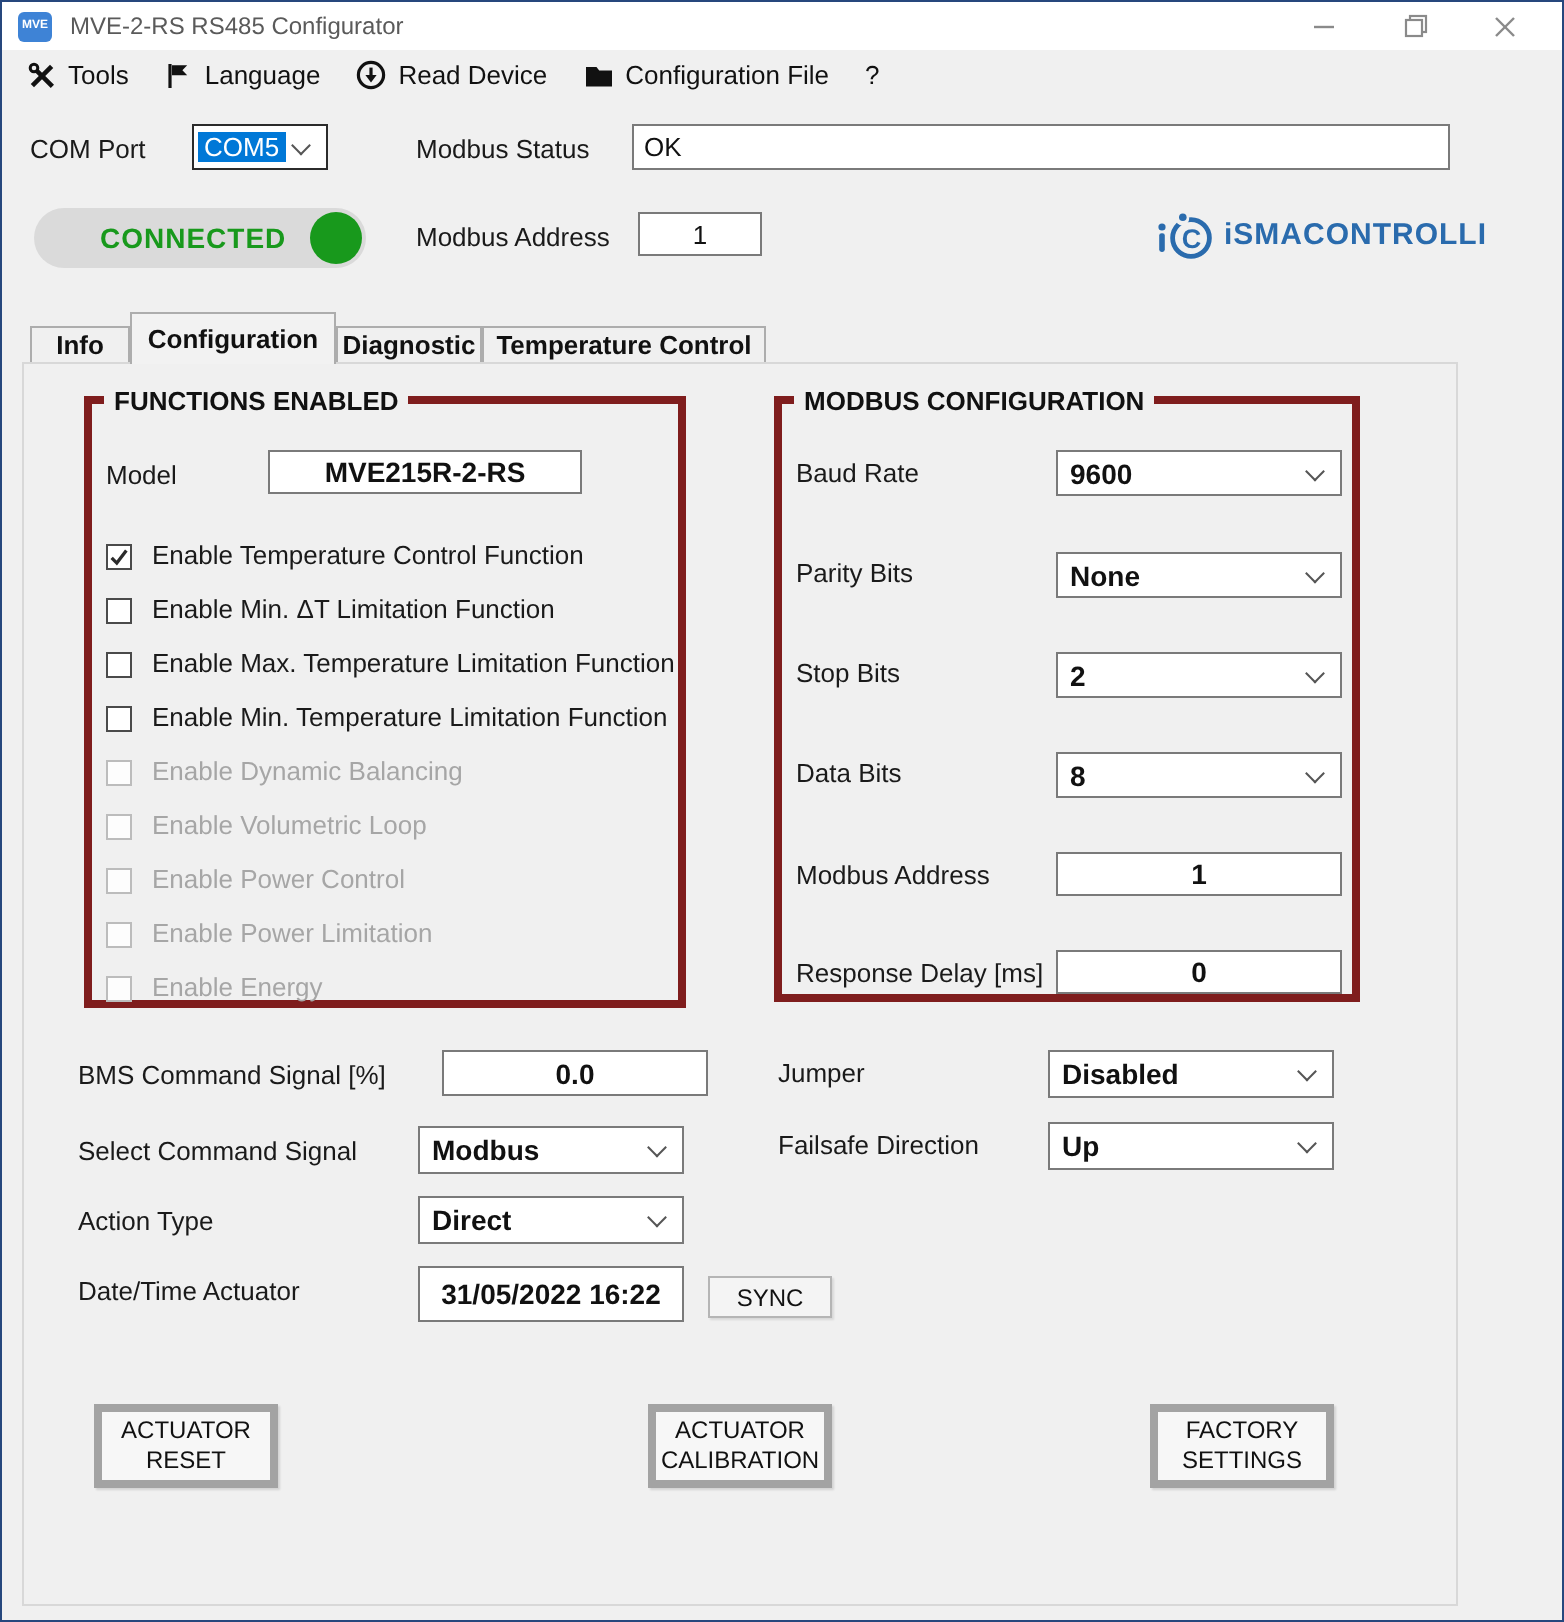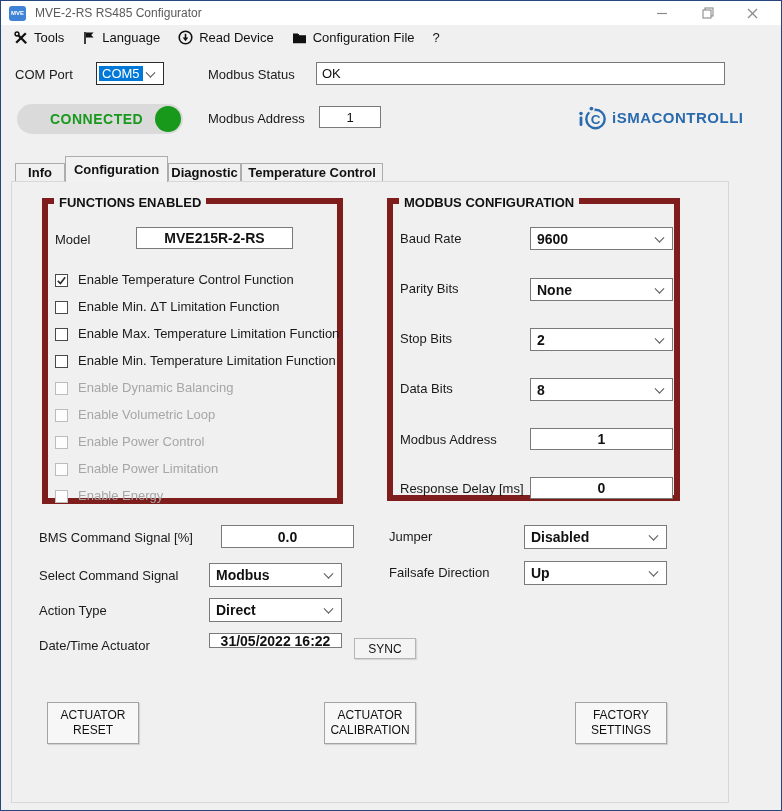--- a/index.html
+++ b/index.html
@@ -46,32 +46,32 @@
   .logo-text .light { font-weight:700; }
   .logo-text .bold { font-weight:700; }
   
   .tab { position:absolute; top:162px; height:18px; border:1px solid #adadad; border-bottom:none;
          background:#f0f0f0; display:flex; align-items:center; justify-content:center;
          font-size:13px; font-weight:bold; color:#111; cursor:default; z-index:2; }
   .tab.active { top:155px; height:26px; background:#f2f2f2; z-index:4; }
   .tabpage { position:absolute; left:10px; top:180px; width:718px; height:622px;
              border:1px solid #d8d8d8; background:#f0f0f0; z-index:1; }
   
-  .groupbox { position:absolute; border:6px solid #7f1d1d; }
+  .groupbox { position:absolute; border:4px solid #7f1d1d; }
   .group-title { position:absolute; top:-9px; left:6px; background:#f0f0f0; padding:0 5px;
                  font-size:13px; font-weight:bold; color:#111; white-space:nowrap; }
   
   .cb-row { position:absolute; display:flex; align-items:center; }
   .cb-box { width:13px; height:13px; background:#fff; border:1px solid #4a4a4a; flex:0 0 auto;
             display:flex; align-items:center; justify-content:center; }
   .cb-label { margin-left:10px; font-size:13px; color:#1a1a1a; line-height:14px; white-space:nowrap; }
   .cb-row.disabled .cb-box { border-color:#bcbcbc; background:#fdfdfd; }
   .cb-row.disabled .cb-label { color:#a6a6a6; }
   
-  .btn2 { position:absolute; width:92px; height:42px; background:#f7f7f7; border:1px solid #a3a3a3;
+  .btn2 { position:absolute; width:92px; height:42px; background:#f7f7f7; border:4px solid #a3a3a3;
           box-shadow:1px 1px 1px rgba(0,0,0,.12); display:flex; flex-direction:column;
           align-items:center; justify-content:center; font-size:12px; line-height:15px;
           color:#111; cursor:pointer; }
   .sync-btn { position:absolute; background:#f4f4f4; border:1px solid #b5b5b5;
               box-shadow:1px 1px 1px rgba(0,0,0,.10); font-size:12px; color:#111;
               display:flex; align-items:center; justify-content:center; cursor:pointer; }
 </style>
 </head>
 <body>
 
@@ -276,21 +276,21 @@
       <span class="chev"></span>
     </div>
 
     <div class="lbl" style="left:27px; top:421px;">Action Type</div>
     <div class="combo" style="left:197px; top:416px; width:133px; height:24px;">
       <span>Direct</span>
       <span class="chev"></span>
     </div>
 
     <div class="lbl" style="left:27px; top:456px;">Date/Time Actuator</div>
-    <div class="tbox vbox" style="left:197px; top:451px; width:133px; height:15px;">31/05/2022 16:22</div>
+    <div class="tbox vbox" style="left:197px; top:451px; width:133px; height:28px;">31/05/2022 16:22</div>
     <div class="sync-btn" style="left:342px; top:456px; width:62px; height:21px;">SYNC</div>
 
     <div class="lbl" style="left:377px; top:347px;">Jumper</div>
     <div class="combo" style="left:512px; top:343px; width:143px; height:24px;">
       <span>Disabled</span>
       <span class="chev"></span>
     </div>
 
     <div class="lbl" style="left:377px; top:383px;">Failsafe Direction</div>
     <div class="combo" style="left:512px; top:379px; width:143px; height:24px;">

